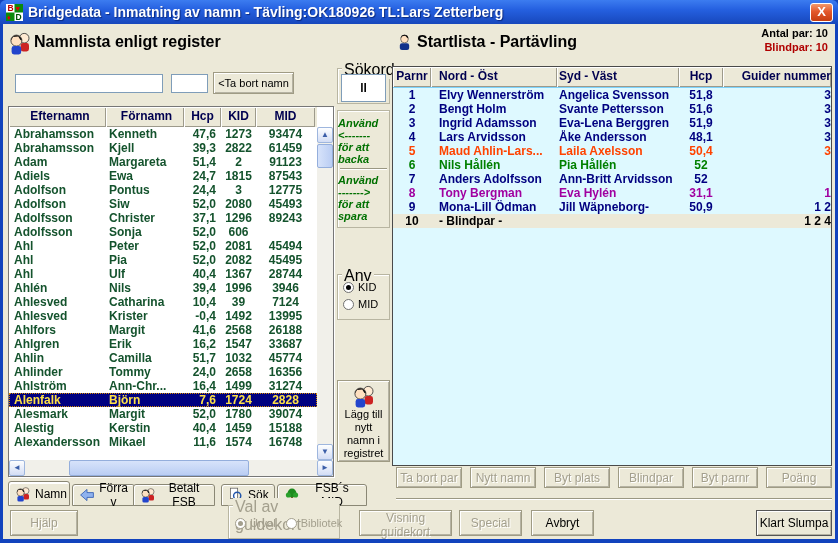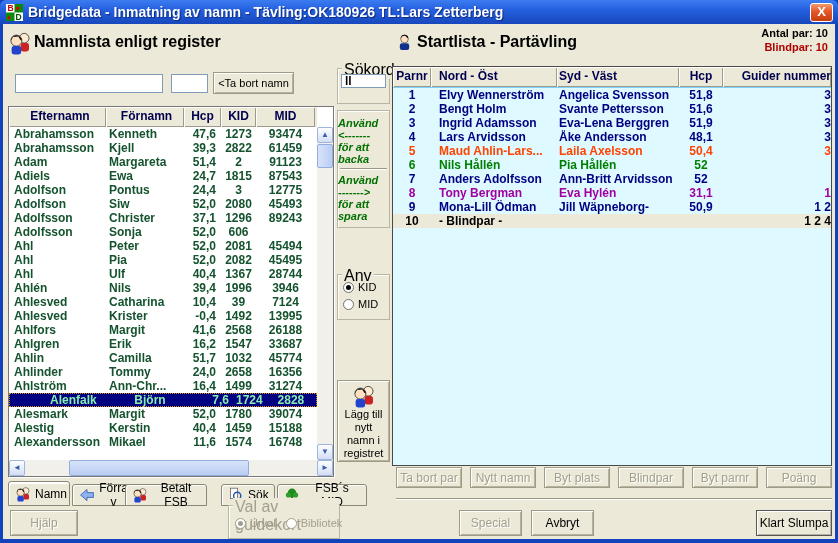--- a/index.html
+++ b/index.html
@@ -31,21 +31,21 @@
   
   .txt { border:1px solid #7F9DB9; background:#fff; font-family:"Liberation Sans",sans-serif; font-size:12px; padding:1px 3px; }
   
   .ltable { position:absolute; left:5px; top:82px; width:326px; height:371px; background:#fff;
     border:1px solid #777; box-shadow:1px 1px 0 #fff; }
   .lheader { position:absolute; top:0; left:0; right:16px; height:20px; display:flex; background:#ECE9D8; }
   .hcell { height:20px; line-height:19px; font-size:12px; font-weight:bold; color:#000050; text-align:center;
     background:#ECE9D8; box-shadow:inset 1px 1px 0 #fff, inset -1px -1px 0 #9D9A8B; }
   .lbody { position:absolute; top:20px; left:0; right:16px; bottom:16px; overflow:hidden; background:#fff; }
   .lrow { display:flex; height:14px; line-height:14px; color:#14532d; font-weight:bold; font-size:12px; white-space:nowrap; }
-  .lrow.sel { background:#000080; color:#86efac; outline:1px dotted #D98E00; outline-offset:-1px;padding-left:36px; }
+  .lrow.sel { background:#000080; color:#fde047; outline:1px dotted #D98E00; outline-offset:-1px; }
   .lc { overflow:hidden; }
   .c-eft { width:97px; padding-left:5px; }
   .c-for { width:78px; padding-left:3px; }
   .c-hcp { width:37px; text-align:right; padding-right:5px; }
   .c-kid { width:35px; text-align:center; }
   .c-mid { width:59px; text-align:center; }
   
   .vsb { position:absolute; top:20px; right:0; width:16px; bottom:16px; background:#F1F0EA; }
   .hsb { position:absolute; left:0; right:0; bottom:0; height:16px; background:#F1F0EA; }
   .sbtn { position:absolute; width:16px; height:16px; background:linear-gradient(180deg,#FDFEFF,#D3DDF5);
@@ -307,21 +307,21 @@
       </div>
       <div class="hsb">
         <span class="sbtn" style="left:0; top:0;">◄</span>
         <span class="sthumb sthumb-h" style="left:60px; top:0; width:180px; height:16px;"></span>
         <span class="sbtn" style="right:0; top:0;">►</span>
       </div>
     </div>
 
     <div class="groupbox" style="left:334px; top:44px; width:53px; height:36px;">
       <span class="gb-label">Sökord</span>
-      <input class="txt" style="position: absolute; left: 3px; top: 5px; width: 45px; height: 14px; font-weight: bold;" value="ll">
+      <input class="txt" style="position: absolute; left: 3px; top: 5px; width: 45px; height: 28px; font-weight: bold; text-align: center;" value="ll">
     </div>
     <div class="groupbox" style="left:334px; top:86px; width:53px; height:118px;">
       <div class="green-lines" style="position:absolute; top:6px; left:0; right:0;">
         <div>Använd</div>
         <div>&lt;-------</div>
         <div>för att</div>
         <div>backa</div>
       </div>
       <div class="sepline" style="left:2px; right:2px; top:57px;"></div>
       <div class="green-lines" style="position:absolute; top:63px; left:0; right:0;">
@@ -468,21 +468,21 @@
           <span>Namn</span>
         </button>
         <button class="tab" style="left: 69px; top: 460px; width: 63px;">
           <span class="ticon">
             <svg viewBox="0 0 20 20">
               <path d="M2 10 L10 3 V7 H18 V13 H10 V17 Z" fill="#8FB2EE" stroke="#2B57B0"></path>
             </svg>
           </span>
           <span>Förra v</span>
         </button>
-        <button class="tab" style="left: 122px; top: 460px; width: 82px;">
+        <button class="tab" style="left: 130px; top: 460px; width: 82px;">
           <span class="ticon">
             <svg viewBox="0 0 20 20">
               <circle cx="13.5" cy="6" r="4" fill="#FFEAD2" stroke="#333" stroke-width="0.7"></circle>
               <rect x="10.5" y="10" width="7" height="7" rx="2" fill="#CC2222"></rect>
               <circle cx="7" cy="8" r="4.6" fill="#FFE0C0" stroke="#333" stroke-width="0.7"></circle>
               <path d="M2.4 8.2 a4.6 4.6 0 0 1 9.2 0 l-1.4 -1 -1.6 -2.6 -4.4 0.4 z" fill="#111"></path>
               <rect x="3" y="12.5" width="8" height="7" rx="2" fill="#2244CC"></rect>
             </svg>
           </span>
           <span>Betalt FSB</span>
@@ -517,17 +517,18 @@
           <div class="radio-row" style="color: rgb(163, 159, 141);">
             <span class="radio on dis"></span>
             <span>Urval</span>
           </div>
           <div class="radio-row" style="color: rgb(163, 159, 141);">
             <span class="radio dis"></span>
             <span>Bibliotek</span>
           </div>
         </div>
     </div>
+    <button class="btn3d btn-disabled" style="position:absolute; left:356px; top:486px; width:93px; height:26px;">Visning guidekort</button>
     <button class="btn3d btn-disabled" style="position:absolute; left:456px; top:486px; width:63px; height:26px;">Special</button>
     <button class="btn3d" style="position:absolute; left:528px; top:486px; width:63px; height:26px;">Avbryt</button>
     <button class="btn3d" style="position:absolute; left:753px; top:486px; width:76px; height:26px; border-color:#555;">Klart Slumpa</button>
   </div>
 </div>
 
 </body></html>

